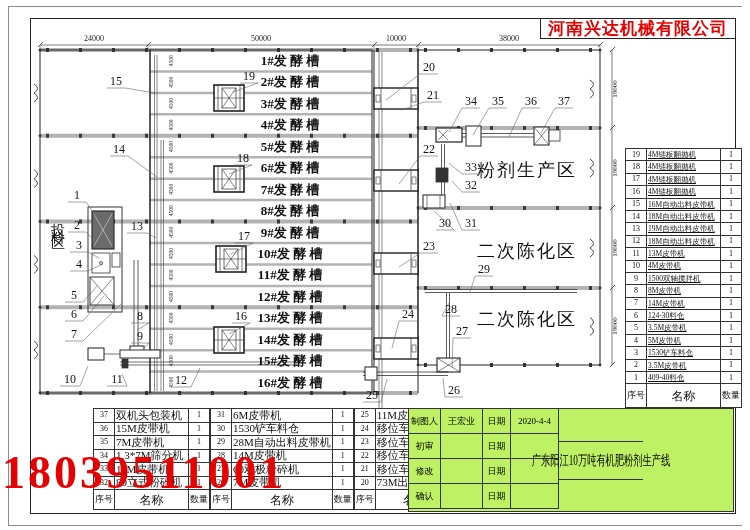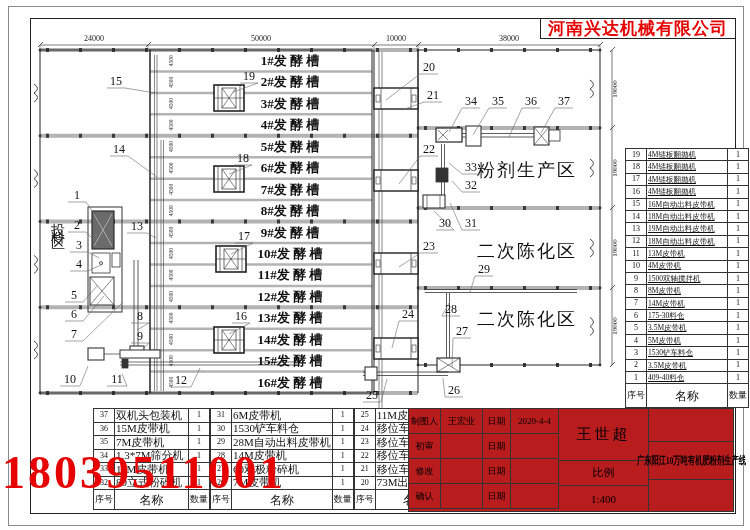--- a/index.html
+++ b/index.html
@@ -1,16 +1,16 @@
 <!DOCTYPE html>
 <html><head>
 <meta charset="utf-8">
 <style>
   html,body{margin:0;padding:0;background:#ffffff;font-family:"Liberation Serif","DejaVu Serif",serif;}
-  #page{position:relative;width:742px;height:530px;background:#ffffff;overflow:hidden;padding-left:8px;}
+  #page{position:relative;width:742px;height:530px;background:#ffffff;overflow:hidden;}
   .frame-outer{position:absolute;left:8px;top:6px;width:734px;height:518px;border:1px solid #8a8a8a;}
   .frame-inner{position:absolute;left:30px;top:18px;width:704px;height:494px;border:1.5px solid #222;}
   #company{position:absolute;left:540px;top:19px;width:194px;height:19px;border-left:1.5px solid #222;border-bottom:1.5px solid #222;
     color:#e60000;font-weight:bold;font-size:17px;line-height:19px;text-align:center;letter-spacing:1px;white-space:nowrap;}
   #phone{position:absolute;left:2px;top:446px;color:#e60000;font-weight:bold;font-size:46px;letter-spacing:3px;z-index:30;white-space:nowrap;}
   svg{position:absolute;left:0;top:0;}
   
   table.bom{border-collapse:collapse;table-layout:fixed;background:#fff;}
   table.bom td{border:1px solid #333;font-size:8px;line-height:1;padding:0 1px;overflow:hidden;white-space:nowrap;color:#111;}
   #right-table{position:absolute;left:625px;top:148px;}
@@ -21,31 +21,31 @@
   #right-table tr.hdr td{height:23px;font-size:12px;text-align:center;}
   #right-table tr.hdr td.sm{font-size:9px;}
   #bottom-tables{position:absolute;left:93px;top:408px;display:flex;}
   .bt td{height:12.5px;}
   .bt td.no{width:18px;text-align:center;}
   .bt td.name{width:71px;font-size:11px;}
   .bt td.qty{width:16px;text-align:center;}
   .bt tr.hdr td{height:19px;font-size:12px;text-align:center;}
   .bt tr.hdr td.sm{font-size:9px;}
   
-  #title-block{position:absolute;left:408px;top:408px;width:326px;height:104px;border:1px solid #333;box-sizing:border-box;background:#b91c1c;display:flex;}
+  #title-block{position:absolute;left:408px;top:408px;width:326px;height:104px;border:1px solid #333;box-sizing:border-box;background:#bef264;display:flex;}
   #title-block .lgrid{display:grid;grid-template-columns:32px 42px 28px 48px;grid-auto-rows:25px;width:150px;}
   #title-block .lgrid div{border-right:1px solid #333;border-bottom:1px solid #333;font-size:9px;display:flex;align-items:center;justify-content:center;white-space:nowrap;overflow:hidden;}
   #title-block .ccol{width:92px;display:flex;flex-direction:column;}
   #title-block .ccol div{border-right:1px solid #333;border-bottom:1px solid #333;display:flex;align-items:center;justify-content:center;}
   #title-block .rcol{width:84px;display:flex;flex-direction:column;}
   #title-block .rcol div{border-bottom:1px solid #333;display:flex;align-items:center;justify-content:center;}
   .approver{height:51px;font-size:15px;letter-spacing:3px;}
   .scalelbl{height:25px;font-size:11px;}
   .scaleval{height:25px;font-size:11px;border-bottom:none !important;}
-  .proj{height:38px;font-size:11px;font-weight:bold;}
+  .proj{height:38px;font-size:14px;}
   .proj span{transform:scaleX(.66);transform-origin:center;white-space:nowrap;display:inline-block;}
   .rc-empty1{height:32px;}
   .rc-empty2{height:31px;border-bottom:none !important;}
 </style>
 </head>
 <body>
 
 <div id="page">
   <div class="frame-outer"></div>
   <div class="frame-inner"></div>
@@ -394,21 +394,21 @@
           <td class="name">8M皮带机</td>
           <td class="qty">1</td>
         </tr>
     <tr>
           <td class="no">7</td>
           <td class="name">14M皮带机</td>
           <td class="qty">1</td>
         </tr>
     <tr>
           <td class="no">6</td>
-          <td class="name">175-30料仓</td>
+          <td class="name">124-30料仓</td>
           <td class="qty">1</td>
         </tr>
     <tr>
           <td class="no">5</td>
           <td class="name">3.5M皮带机</td>
           <td class="qty">1</td>
         </tr>
     <tr>
           <td class="no">4</td>
           <td class="name">5M皮带机</td>
@@ -569,25 +569,20 @@
       <div></div>
       <div>修改</div>
       <div></div>
       <div>日期</div>
       <div></div>
       <div>确认</div>
       <div></div>
       <div>日期</div>
       <div></div>
     </div>
-    <div class="ccol">
-      <div class="approver">王世超</div>
-      <div class="scalelbl">比例</div>
-      <div class="scaleval">1:400</div>
-    </div>
     <div class="rcol">
       <div class="rc-empty1"></div>
       <div class="proj">
           <span>广东阳江10万吨有机肥粉剂生产线</span>
         </div>
       <div class="rc-empty2"></div>
     </div>
   </div>
 
   <div id="phone">18039511001</div>

